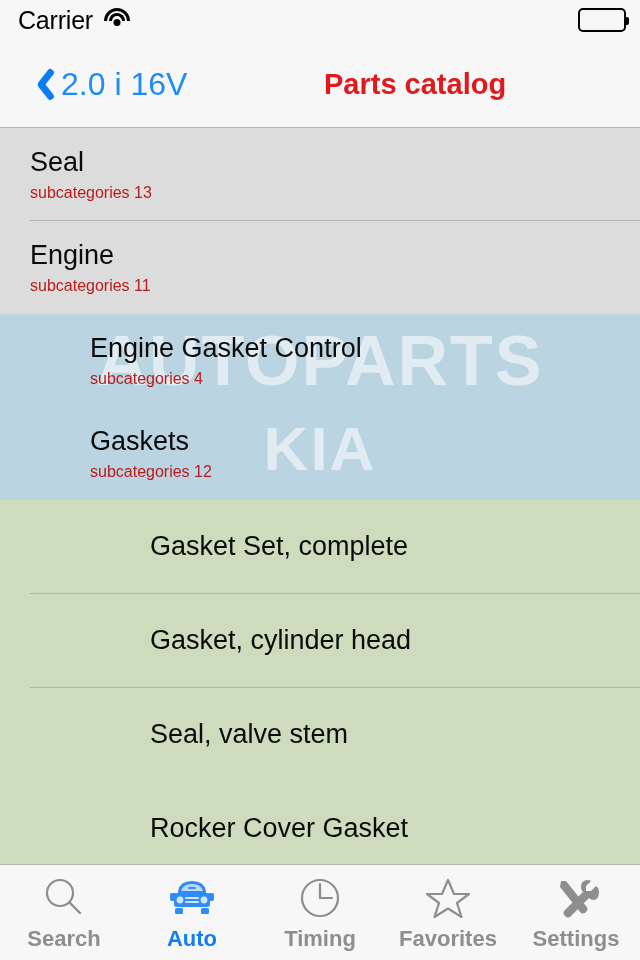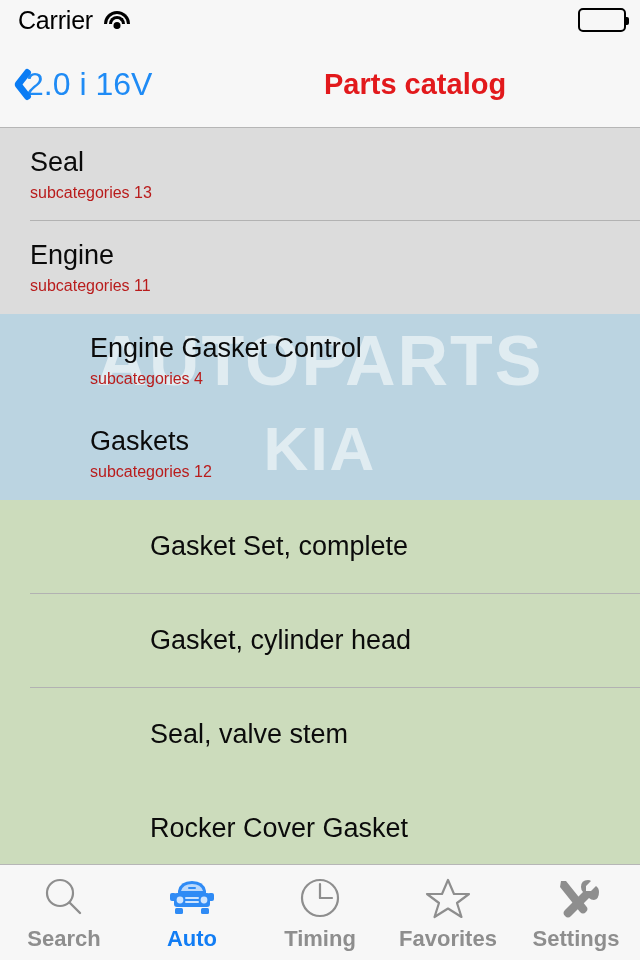--- a/index.html
+++ b/index.html
@@ -10,21 +10,21 @@
     overflow:hidden;
     position:relative;
   }
 
   
   .status-bar{
     position:absolute; top:0; left:0; width:640px; height:40px;
     background:#f7f7f7;
     display:flex; align-items:center;
   }
-  .sb-left{ position:absolute; left:18px; display:flex; align-items:center; gap:10px; }
+  .sb-left{ position:absolute; left:18px; display:flex; align-items:flex-start; gap:10px; }
   .sb-carrier{ font-size:25px; color:#000; letter-spacing:-0.2px; }
   .wifi-icon{ width:28px; height:22px; position:relative; }
   .wifi-icon i{
     position:absolute; left:50%; transform:translateX(-50%);
     border:3px solid #000; border-bottom:none; border-radius:50% 50% 0 0 / 100% 100% 0 0;
   }
   .wifi-icon i.a{ width:26px; height:13px; top:2px; }
   .wifi-icon i.b{ width:16px; height:8px;  top:7px; }
   .wifi-icon i.c{
     width:7px; height:7px; top:13px; border:none;
@@ -44,22 +44,22 @@
     position:absolute; right:-5px; top:7px; width:3px; height:8px;
     background:#000; border-radius:0 2px 2px 0;
   }
 
   
   .nav-bar{
     position:absolute; top:40px; left:0; width:640px; height:88px;
     background:#f7f7f7; border-bottom:1px solid #b6b6b6;
   }
   .nav-back{
-    position:absolute; left:4px; top:50%; transform:translateY(-50%);
-    display:flex; align-items:center; gap:0; cursor:pointer;text-align:right;
+    position:absolute; left:27px; top:50%; transform:translateY(-50%);
+    display:flex; align-items:center; gap:12px; cursor:pointer;text-align:right;
   }
   .chev{ width:22px; height:36px; position:relative; }
   .chev:before, .chev:after{
     content:""; position:absolute; left:9px; width:7px; height:21px;
     background:#0a7cf4; border-radius:3px;
   }
   .chev:before{ top:0px;  transform:rotate(38deg); transform-origin:bottom center; }
   .chev:after { top:17px; transform:rotate(-38deg); transform-origin:top center; }
   .nav-back-label{ font-size:32px; color:#1f8bf5; letter-spacing:0px; }
   .nav-title{

